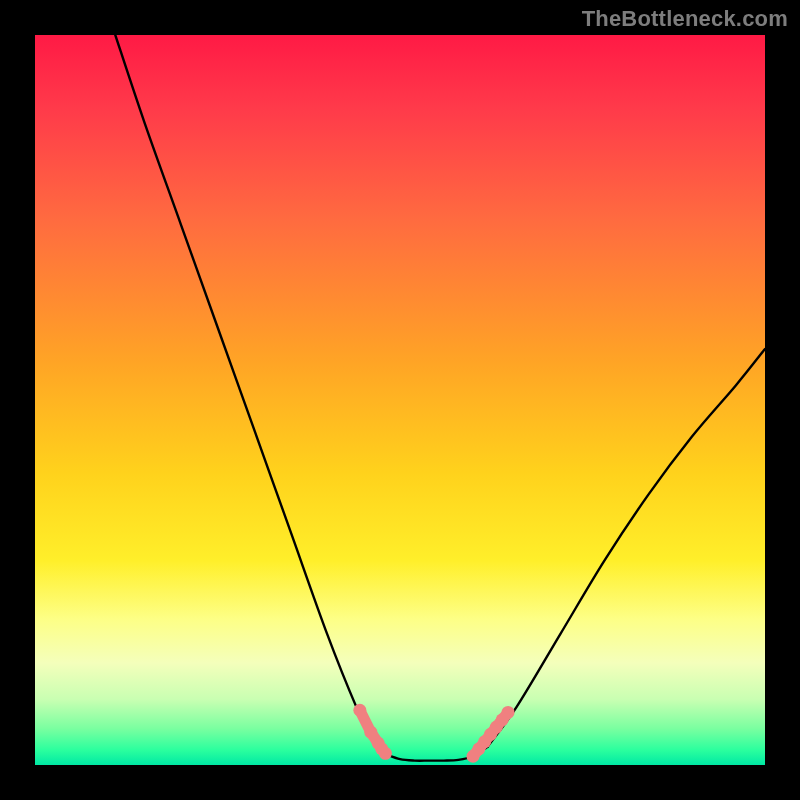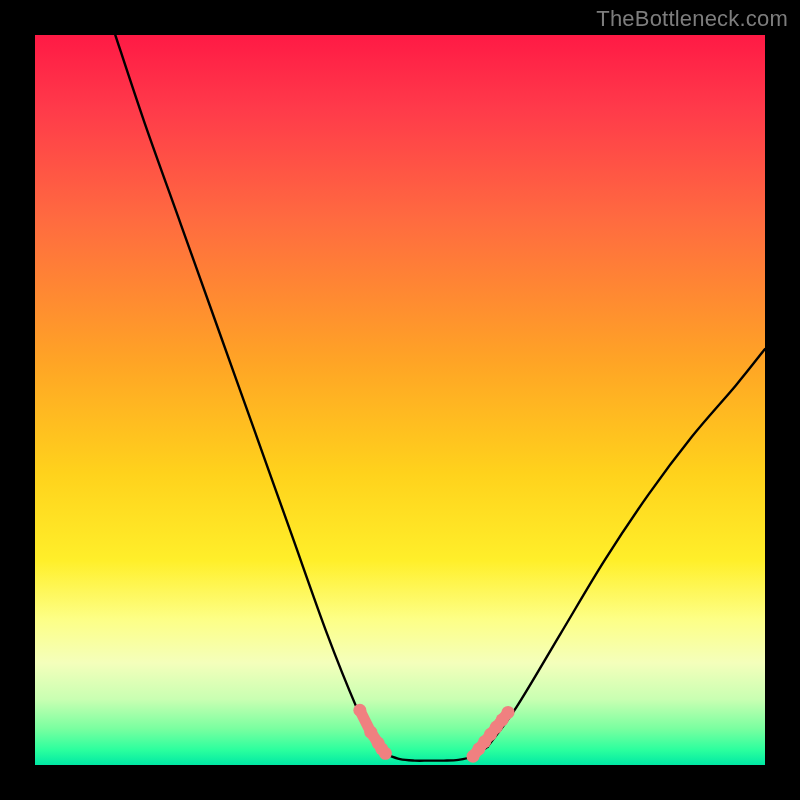--- a/index.html
+++ b/index.html
@@ -43,20 +43,21 @@
     );
   }
   .watermark {
     position: absolute;
     top: 6px;
     right: 12px;
     color: #7d7d7d;
     font-size: 22px;
     letter-spacing: 0.2px;
     user-select: none;
+    font-weight: bold;
   }
   svg.curves {
     position: absolute;
     left: 0;
     top: 0;
     width: 730px;
     height: 730px;
   }
 </style>
 </head>

